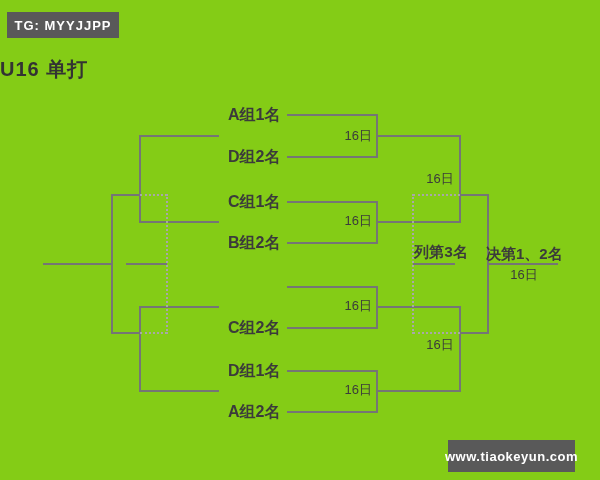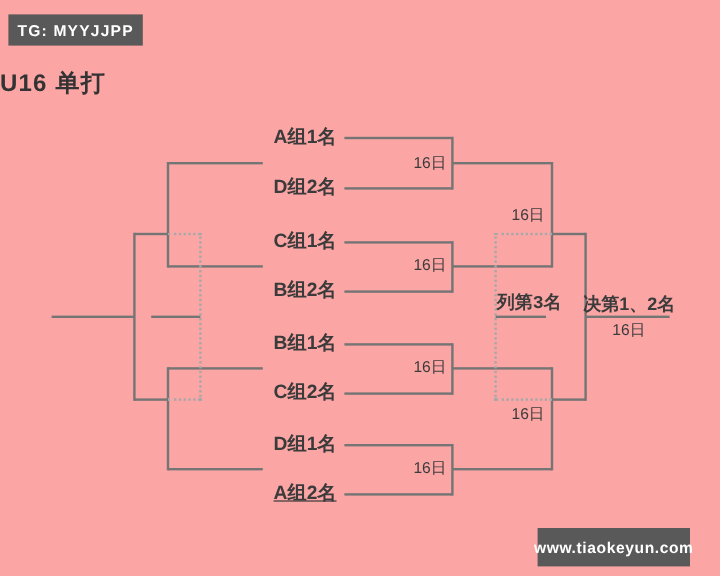--- a/index.html
+++ b/index.html
@@ -1,17 +1,17 @@
 <!DOCTYPE html>
 <html><head>
 <meta charset="utf-8">
 <style>
   html,body{margin:0;padding:0;background:#ffffff;}
   .canvas{
-    position:relative;width:600px;height:480px;background:#fca5a5;
+    position:relative;width:600px;height:480px;background:#84cc16;
     font-family:"Liberation Sans","DejaVu Sans",sans-serif;
     color:#3b3b3b;overflow:hidden;
   }
   .badge{
     position:absolute;background:#595959;color:#ffffff;
     display:flex;align-items:center;justify-content:center;
     font-weight:bold;letter-spacing:1px;
   }
   .badge-top{left:7px;top:12px;width:112px;height:26px;font-size:13px;}
   .badge-bottom{left:448px;top:440px;width:127px;height:32px;font-size:13px;letter-spacing:.5px;}
@@ -51,24 +51,23 @@
   <div class="badge badge-bottom">
     <span>www.tiaokeyun.com</span>
   </div>
 
   <div class="title">U16 单打</div>
 
   <div class="team" style="top:103px;">A组1名</div>
   <div class="team" style="top:145px;">D组2名</div>
   <div class="team" style="top:190px;">C组1名</div>
   <div class="team" style="top:231px;">B组2名</div>
-  <div class="team" style="top:275px;">B组1名</div>
   <div class="team" style="top:316px;">C组2名</div>
   <div class="team" style="top:359px;">D组1名</div>
-  <div class="team" style="top:400px;text-decoration:underline;">A组2名</div>
+  <div class="team" style="top:400px;">A组2名</div>
 
   <div class="hl" style="left:287px;top:114px;width:90px;"></div>
   <div class="hl" style="left:287px;top:156px;width:90px;"></div>
   <div class="hl" style="left:287px;top:201px;width:90px;"></div>
   <div class="hl" style="left:287px;top:242px;width:90px;"></div>
   <div class="hl" style="left:287px;top:286px;width:90px;"></div>
   <div class="hl" style="left:287px;top:327px;width:90px;"></div>
   <div class="hl" style="left:287px;top:370px;width:90px;"></div>
   <div class="hl" style="left:287px;top:411px;width:90px;"></div>
 

